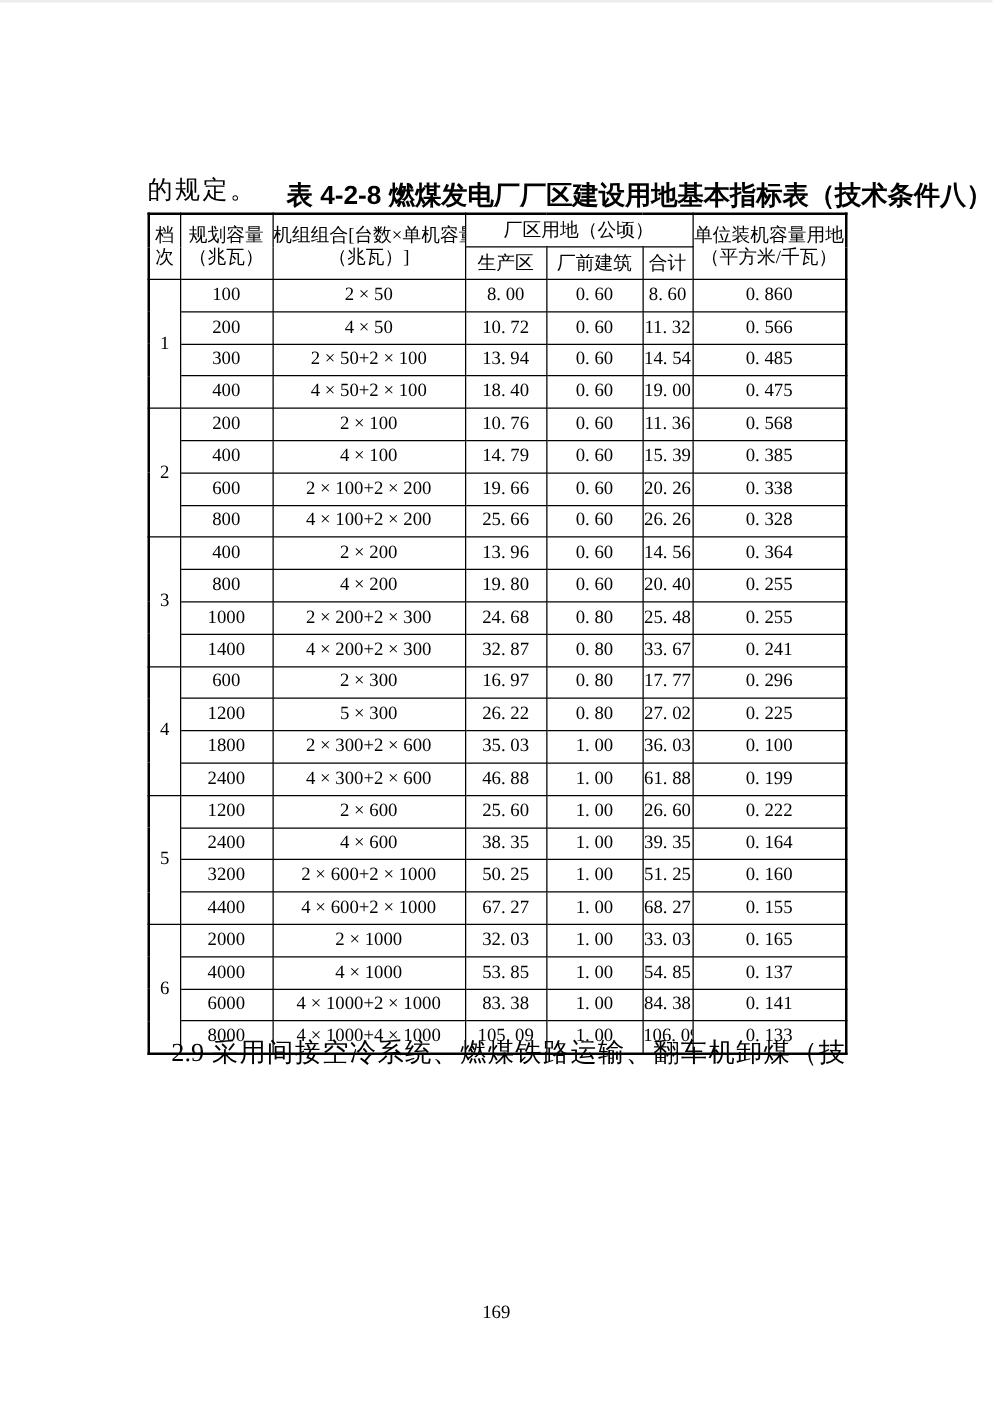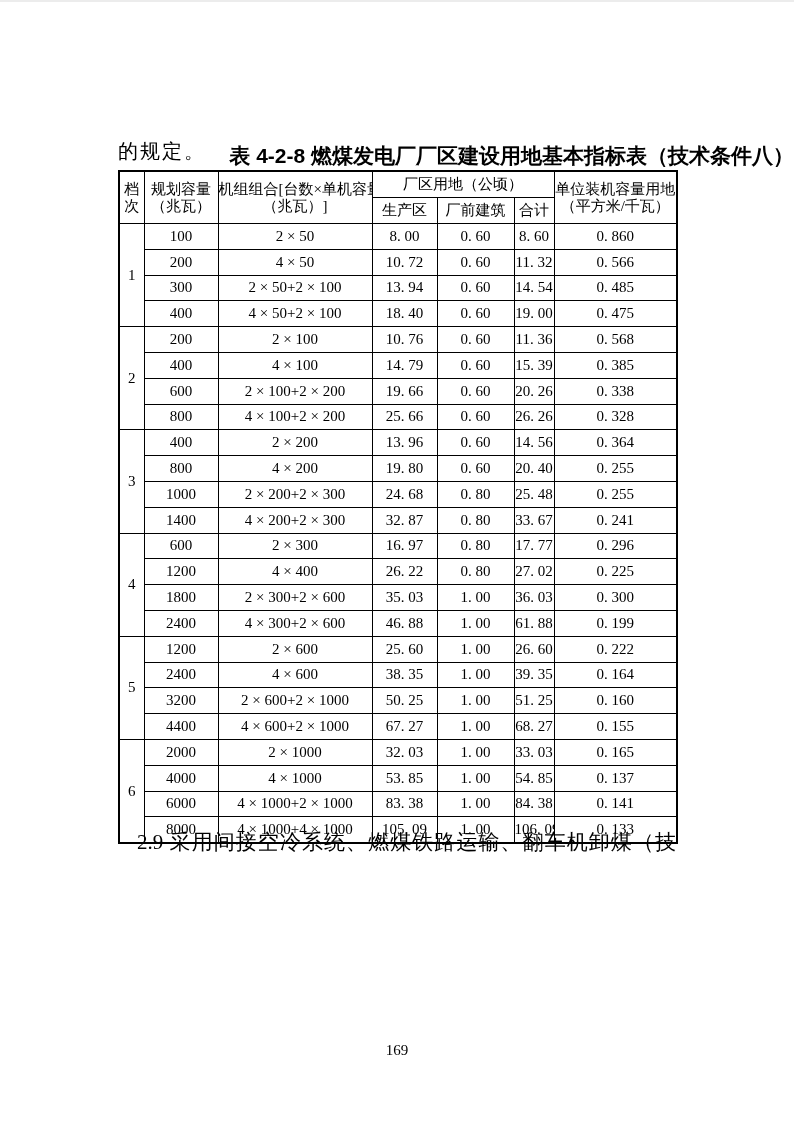--- a/index.html
+++ b/index.html
@@ -200,33 +200,33 @@
         <td rowspan="4">4</td>
         <td>600</td>
         <td>2 × 300</td>
         <td>16. 97</td>
         <td>0. 80</td>
         <td>17. 77</td>
         <td>0. 296</td>
       </tr>
       <tr>
         <td>1200</td>
-        <td>4 × 400</td>
+        <td>5 × 300</td>
         <td>26. 22</td>
         <td>0. 80</td>
         <td>27. 02</td>
         <td>0. 225</td>
       </tr>
       <tr>
         <td>1800</td>
         <td>2 × 300+2 × 600</td>
         <td>35. 03</td>
         <td>1. 00</td>
         <td>36. 03</td>
-        <td>0. 300</td>
+        <td>0. 100</td>
       </tr>
       <tr>
         <td>2400</td>
         <td>4 × 300+2 × 600</td>
         <td>46. 88</td>
         <td>1. 00</td>
         <td>61. 88</td>
         <td>0. 199</td>
       </tr>
       <tr>

